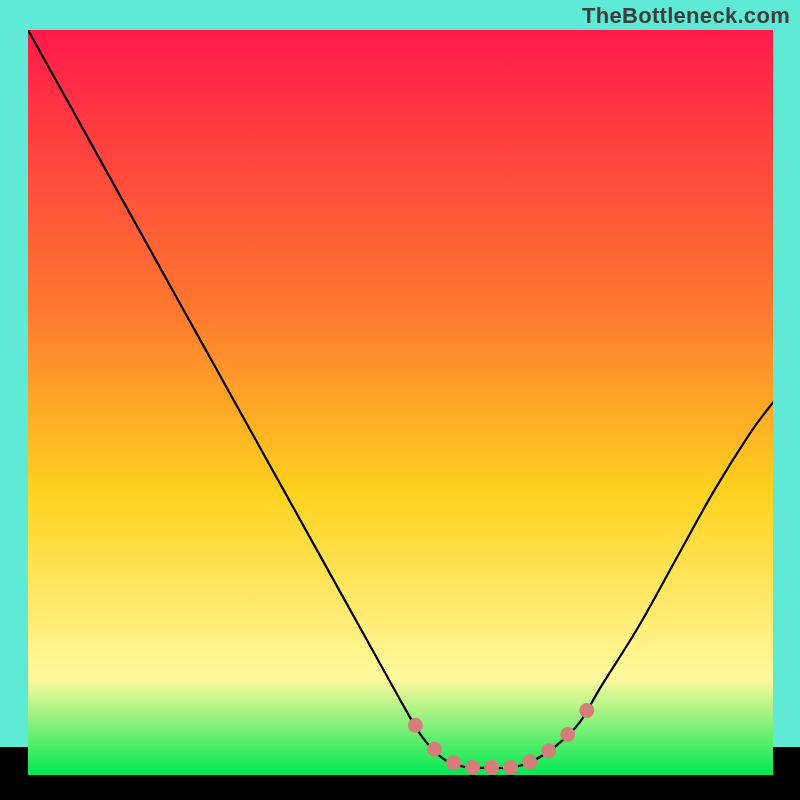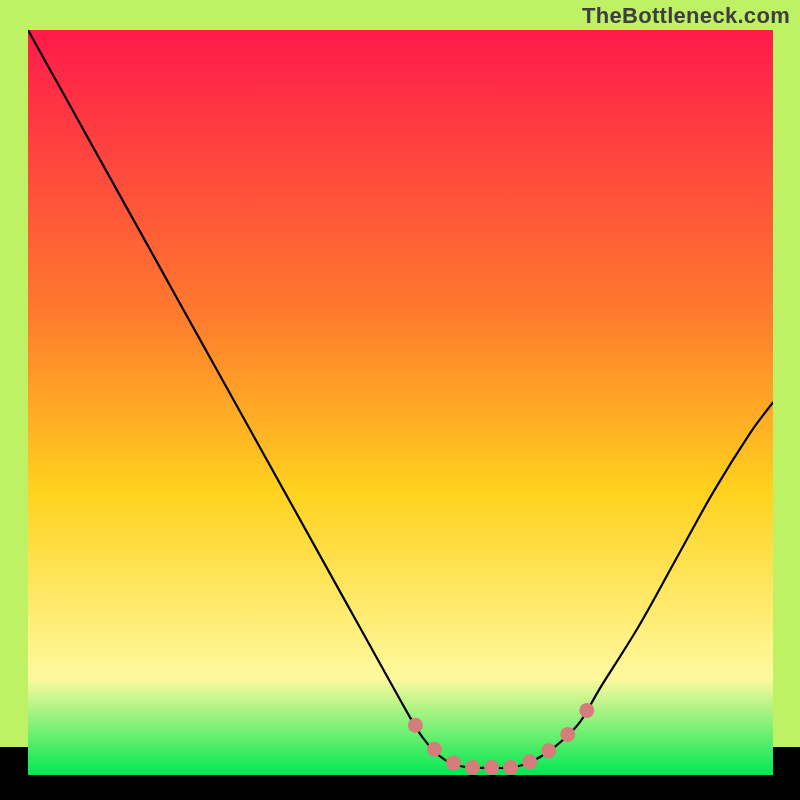--- a/index.html
+++ b/index.html
@@ -8,21 +8,21 @@
     width: 800px;
     height: 800px;
     background: #000;
     font-family: Arial, Helvetica, sans-serif;
     overflow: hidden;
   }
   .frame {
     position: relative;
     width: 800px;
     height: 747px;
-    background: #bef264;
+    background: #5eead4;
   }
   .watermark {
     position: absolute;
     top: 3px;
     right: 10px;
     color: #3e3e3e;
     font-size: 22px;
     font-weight: 600;
     letter-spacing: 0.3px;
     user-select: none;

